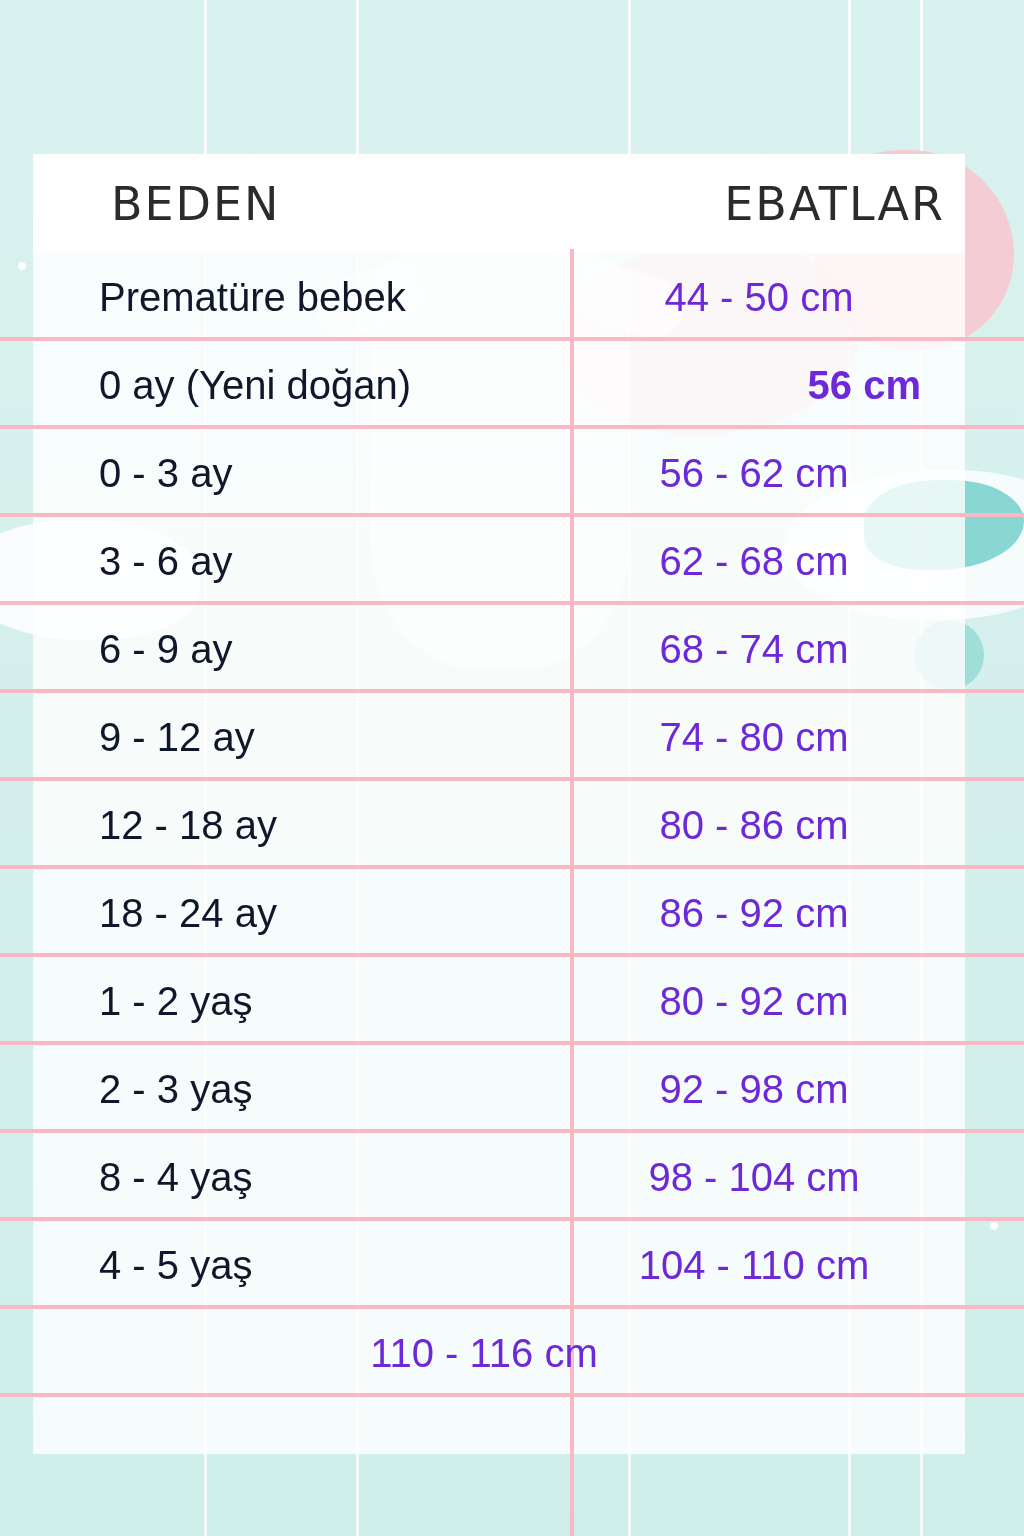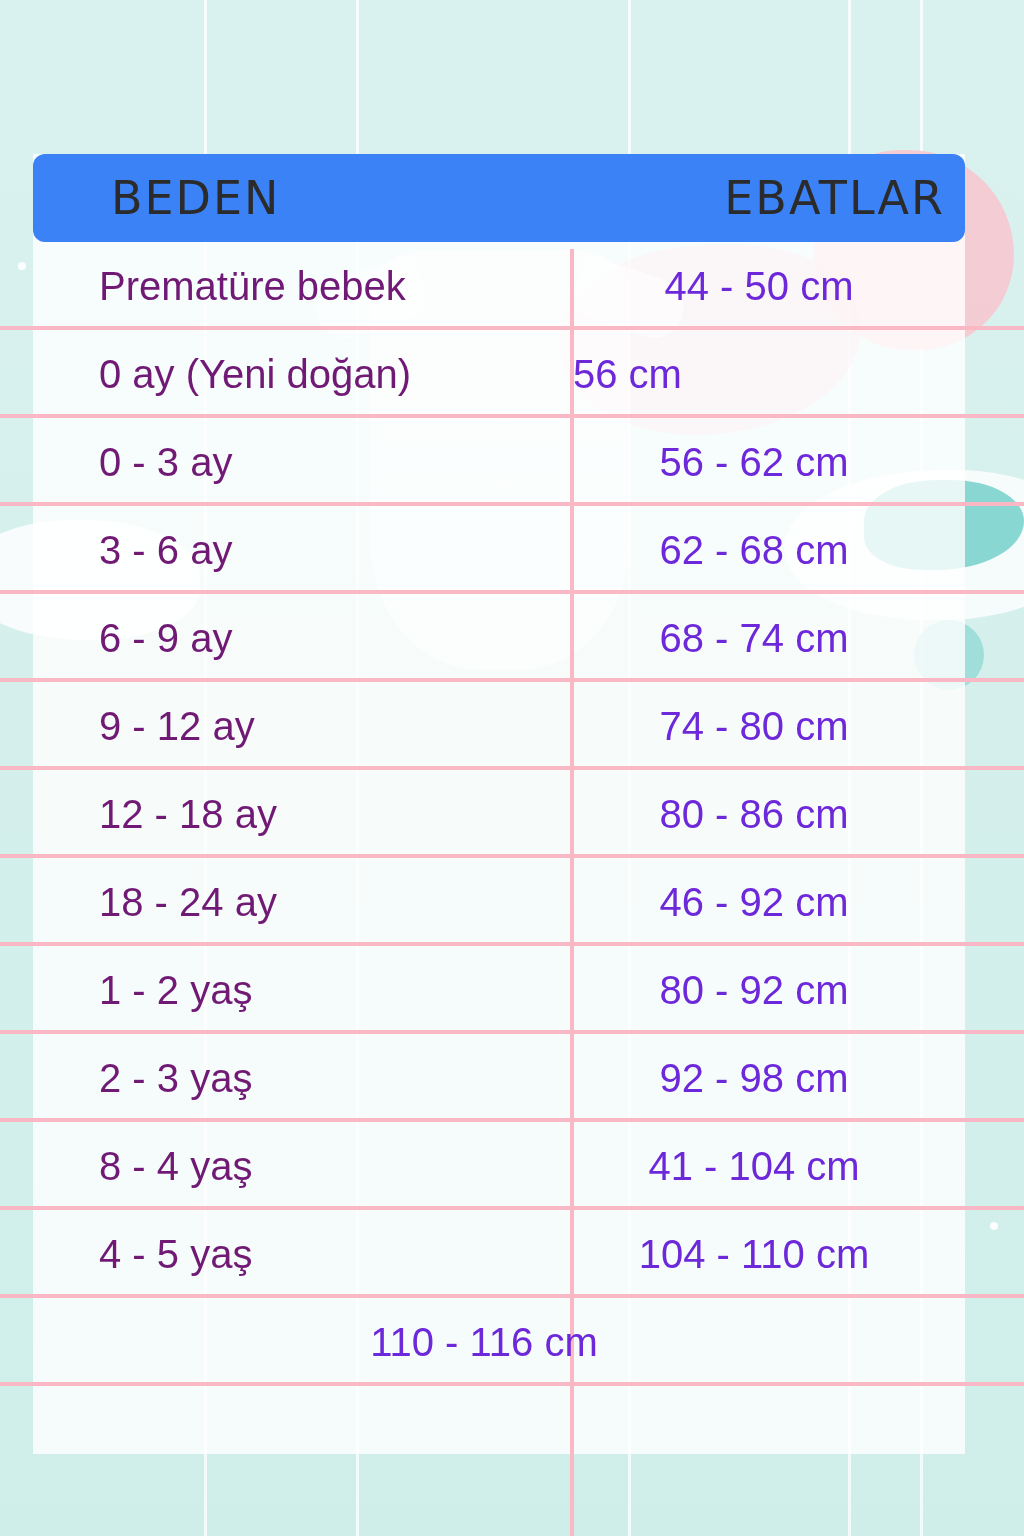--- a/index.html
+++ b/index.html
@@ -125,25 +125,24 @@
   
   .card {
     position: absolute;
     left: 33px;
     top: 154px;
     width: 932px;
     height: 1300px;
     background: rgba(255,255,255,0.80);
   }
   .head-row {
-    height: 88px;
-    background: #3b82f6;
+    height: 99px;
+    background: #ffffff;
     display: flex;
     align-items: center;
-    border-radius: 12px;
   }
   .head-cell {
     color: #2b2b2b;
     font-size: 46px;
     letter-spacing: 2px;
     font-family: "DejaVu Sans", sans-serif;
     font-weight: 400;
   }
   .head-cell.beden {
     width: 540px;
@@ -172,34 +171,34 @@
     right: -60px;
     bottom: 0;
     height: 4px;
     background: #f9b8c4;
   }
   .cell-label {
     width: 540px;
     box-sizing: border-box;
     padding-left: 66px;
     font-size: 40px;
-    color: #701a75;
+    color: #0f172a;
     white-space: nowrap;
   }
   .cell-value {
     flex: 1;
     box-sizing: border-box;
     text-align: center;
     padding-right: 30px;
     font-size: 40px;
     color: #6d28d9;
     white-space: nowrap;
   }
   .row.r0 .cell-value { text-align: center; padding-right: 20px; }
-  .row.r1 .cell-value { text-align: left;  padding-right: 44px; }
+  .row.r1 .cell-value { text-align: right;  padding-right: 44px; font-weight: bold; }
 
   .col-divider {
     position: absolute;
     left: 537px;
     top: 95px;
     width: 4px;
     height: 1405px;
     background: #f9b8c4;
   }
   .tail {
@@ -268,36 +267,36 @@
       <div class="cell-value">74 - 80 cm</div>
     </div>
 
     <div class="row r6">
       <div class="cell-label">12 - 18 ay</div>
       <div class="cell-value">80 - 86 cm</div>
     </div>
 
     <div class="row r7">
       <div class="cell-label">18 - 24 ay</div>
-      <div class="cell-value">46 - 92 cm</div>
+      <div class="cell-value">86 - 92 cm</div>
     </div>
 
     <div class="row r8">
       <div class="cell-label">1 - 2 yaş</div>
       <div class="cell-value">80 - 92 cm</div>
     </div>
 
     <div class="row r9">
       <div class="cell-label">2 - 3 yaş</div>
       <div class="cell-value">92 - 98 cm</div>
     </div>
 
     <div class="row r10">
       <div class="cell-label">8 - 4 yaş</div>
-      <div class="cell-value">41 - 104 cm</div>
+      <div class="cell-value">98 - 104 cm</div>
     </div>
 
     <div class="row r11">
       <div class="cell-label">4 - 5 yaş</div>
       <div class="cell-value">104 - 110 cm</div>
     </div>
 
     <div class="row r12">
       <div class="cell-value">110 - 116 cm</div>
     </div>

